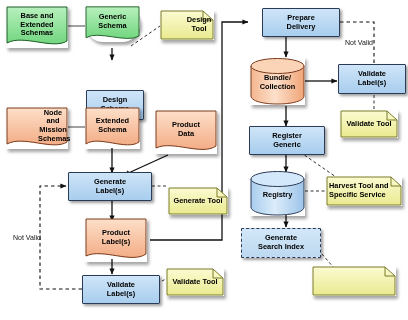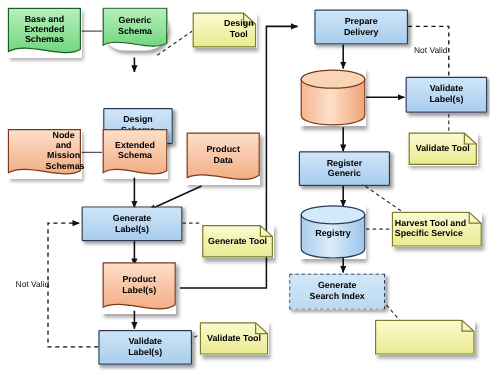--- a/index.html
+++ b/index.html
@@ -217,20 +217,22 @@
       <defs>
           <linearGradient id="goc" x1="0" y1="0" x2="1" y2="0">
         <stop offset="0" stop-color="#f4b68f"></stop>
             <stop offset="0.45" stop-color="#fde0cb"></stop>
         <stop offset="1" stop-color="#f0a477"></stop>
       </linearGradient>
         </defs>
       <path d="M1,9 V39 C1,44 13,47 27.5,47 C42,47 54,44 54,39 V9 Z" fill="url(#goc)" stroke="#7a3a1c" stroke-width="1"></path>
       <ellipse cx="27.5" cy="9" rx="26.5" ry="7.5" fill="#fbd4b8" stroke="#7a3a1c" stroke-width="1"></ellipse>
     </svg>
+    <span class="txt lbl">Bundle/
+Collection</span>
   </div>
 
   <div class="node rect" style="left:338px;top:64px;width:68px;height:30px;">
     <span class="lbl">Validate
 Label(s)</span>
   </div>
 
   <div class="node note" style="left:340px;top:110px;width:58px;height:28px;">
     <svg class="face" viewBox="0 0 58 28" preserveAspectRatio="none">
       <path d="M1,1 H47 L57,10 V27 H1 Z" fill="url(#gy)" stroke="#7b7b28" stroke-width="1"></path>

